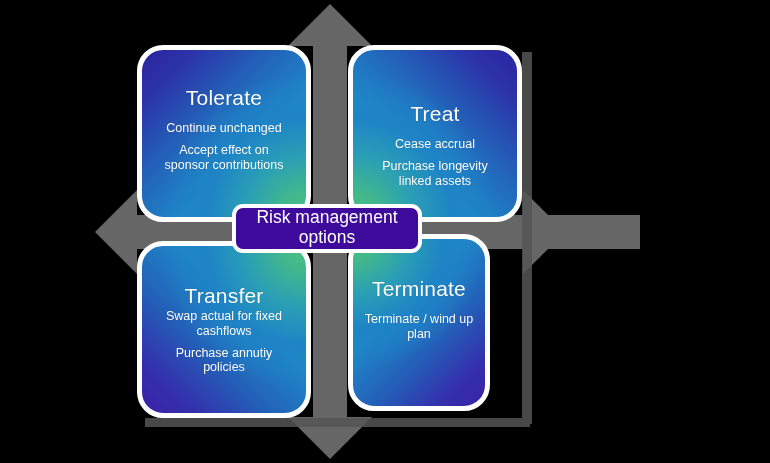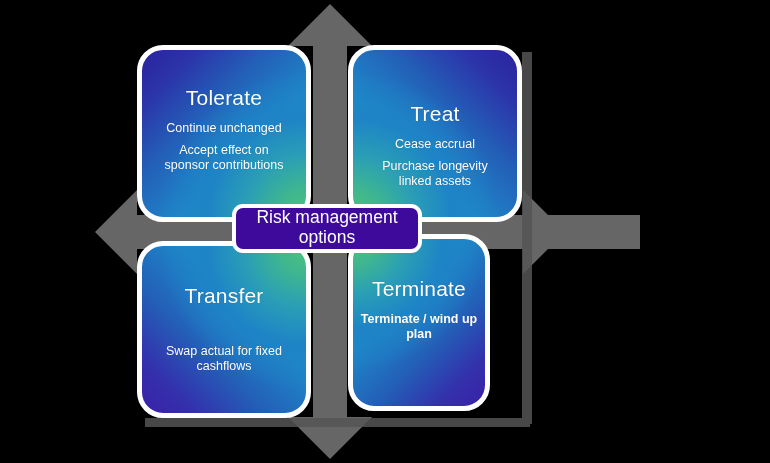--- a/index.html
+++ b/index.html
@@ -55,21 +55,20 @@
     background:
       radial-gradient(circle at 0% 100%, #4ec27c 0%, #3fb68f 12%, #2a9fb5 26%, #1e84c6 42%, transparent 62%),
       linear-gradient(225deg, #2a23a0 0%, #2c33a8 16%, #2360b8 38%, #1e86c7 62%, #2aa5b4 82%, #4ec27c 100%);
   }
   .q-bl {
     left: 137px;  top: 241px;
     width: 174px; height: 177px;
     background:
       radial-gradient(circle at 100% 0%, #4ec27c 0%, #3fb68f 12%, #2a9fb5 26%, #1e84c6 42%, transparent 62%),
       linear-gradient(45deg, #3a21a8 0%, #3430ac 16%, #2360b8 38%, #1e86c7 62%, #2aa5b4 82%, #4ec27c 100%);
-    gap: 35px;
   }
   .q-br {
     left: 348px;  top: 234px;
     width: 142px; height: 177px;
     background:
       radial-gradient(circle at 0% 0%, #4ec27c 0%, #3fb68f 12%, #2a9fb5 26%, #1e84c6 42%, transparent 62%),
       linear-gradient(315deg, #3a21a8 0%, #3430ac 16%, #2360b8 38%, #1e86c7 62%, #2aa5b4 82%, #4ec27c 100%);
   }
 
   .q-title {
@@ -169,27 +168,29 @@
       <li class="q-item" style="white-space: pre-line;">Purchase longevity
 linked assets</li>
     </ul>
   </div>
 
   <div class="quadrant q-bl">
     <div class="q-title">Transfer</div>
     <ul class="q-items">
       <li class="q-item" style="white-space: pre-line;">Swap actual for fixed
 cashflows</li>
+      <li class="q-item" style="white-space: pre-line;">Purchase annutiy
+policies</li>
     </ul>
   </div>
 
   <div class="quadrant q-br">
     <div class="q-title">Terminate</div>
     <ul class="q-items">
-      <li class="q-item" style="white-space: pre-line; font-weight: bold;">Terminate / wind up plan</li>
+      <li class="q-item" style="white-space: pre-line;">Terminate / wind up plan</li>
     </ul>
   </div>
 
   <div id="center-badge">
     <span class="badge-text" style="white-space: pre-line;">Risk management
 options</span>
   </div>
 
 </div>
 

